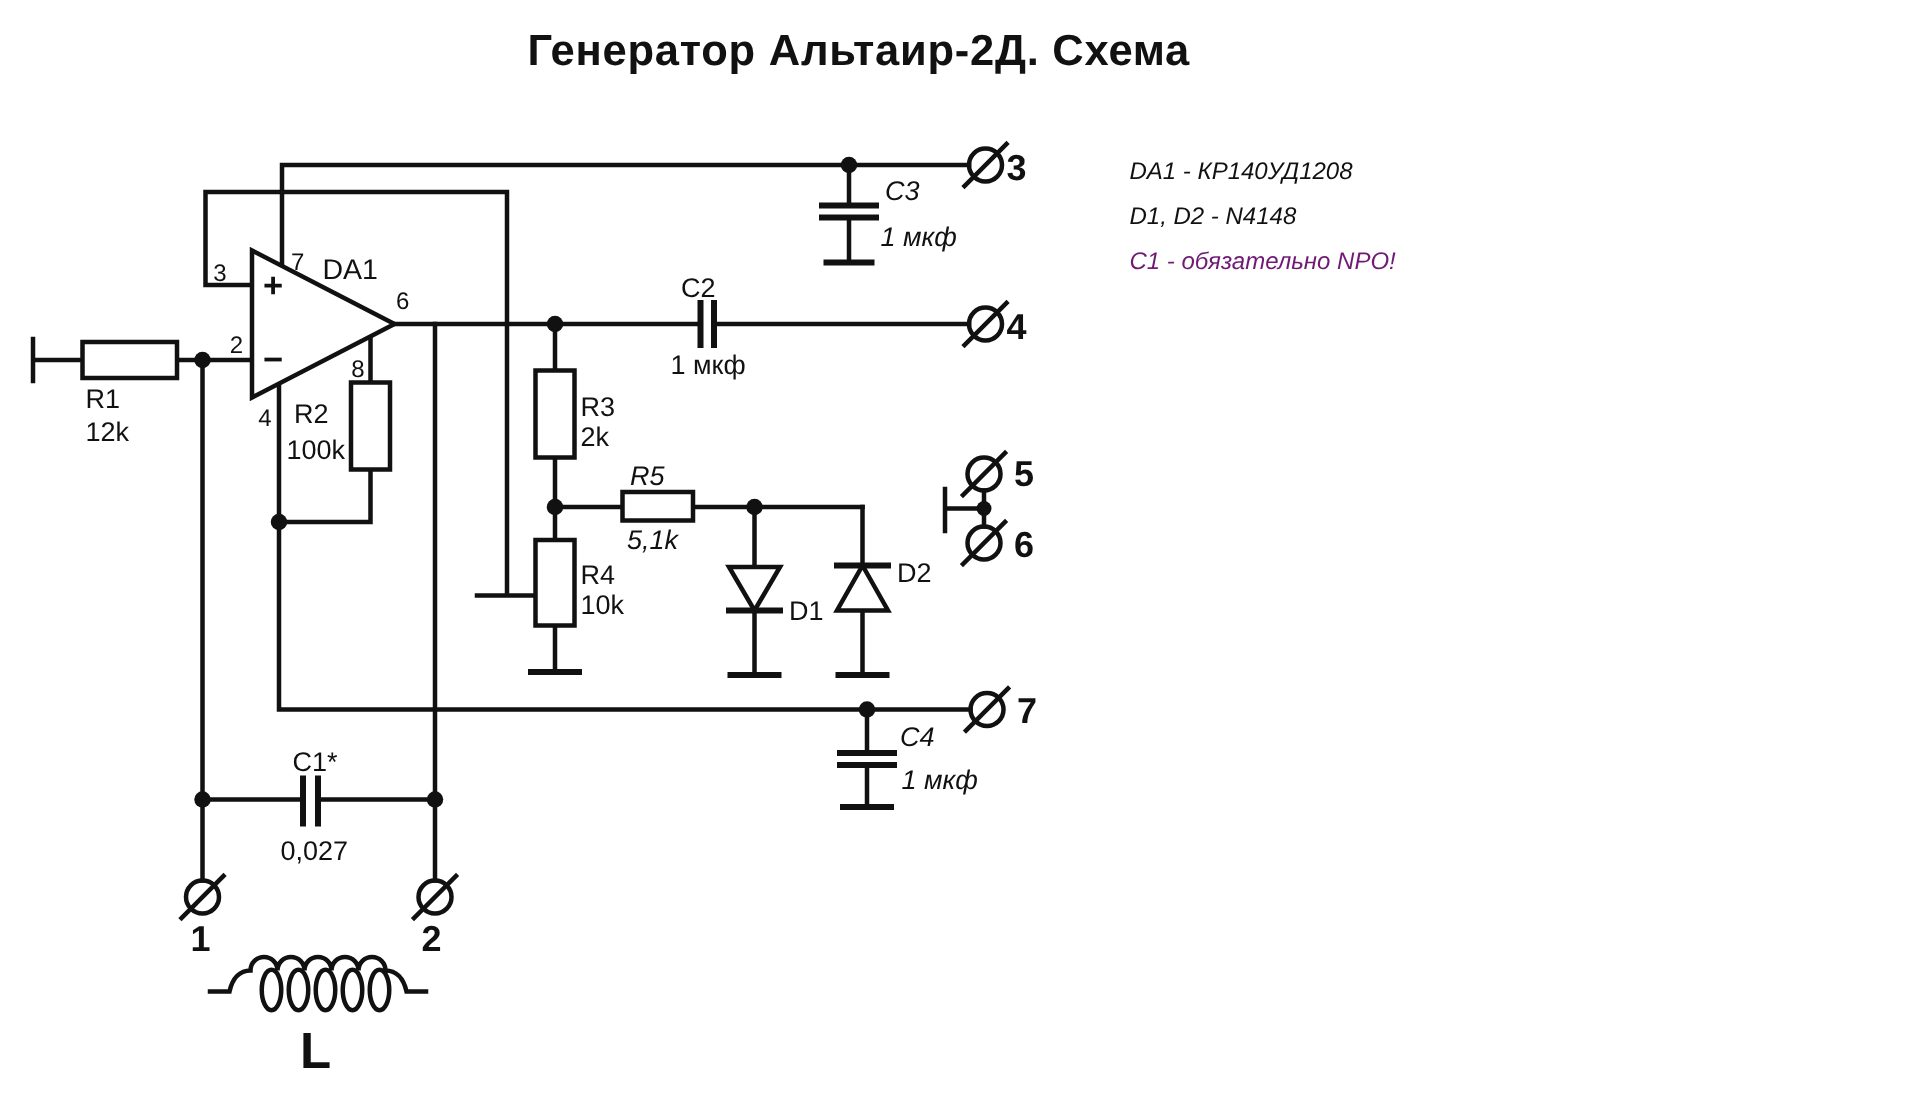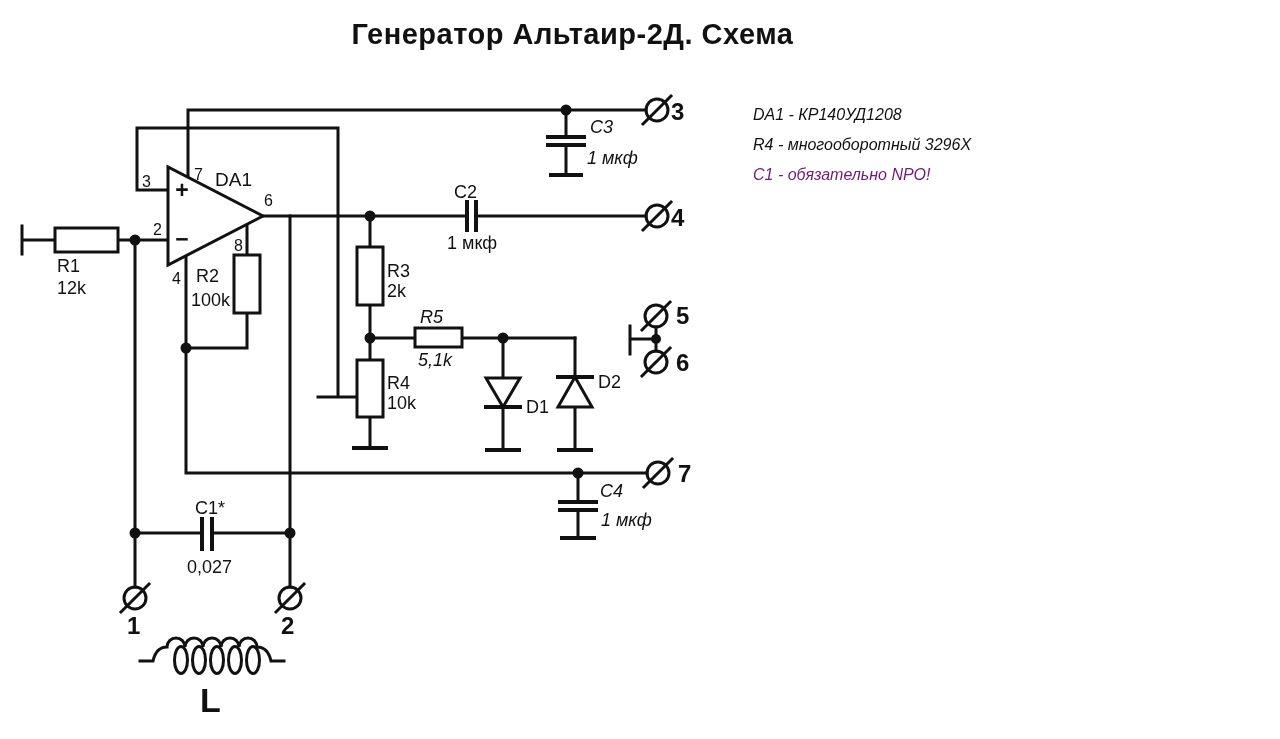--- a/index.html
+++ b/index.html
@@ -170,18 +170,18 @@
       <ellipse class="w" cx="217" cy="660" rx="6.5" ry="13.5"></ellipse>
       <ellipse class="w" cx="235" cy="660" rx="6.5" ry="13.5"></ellipse>
       <ellipse class="w" cx="253" cy="660" rx="6.5" ry="13.5"></ellipse>
       <text class="l-lbl" x="200" y="712">L</text>
     </g>
 
   </svg>
 
   <div class="notes">
     <div>DA1 - КР140УД1208</div>
-    <div>R4 - многооборотный 3296X</div>
+    <div>D1, D2 - N4148</div>
     <div class="red">C1 - обязательно NPO!</div>
   </div>
 
 
 </div>
 
 </body></html>

